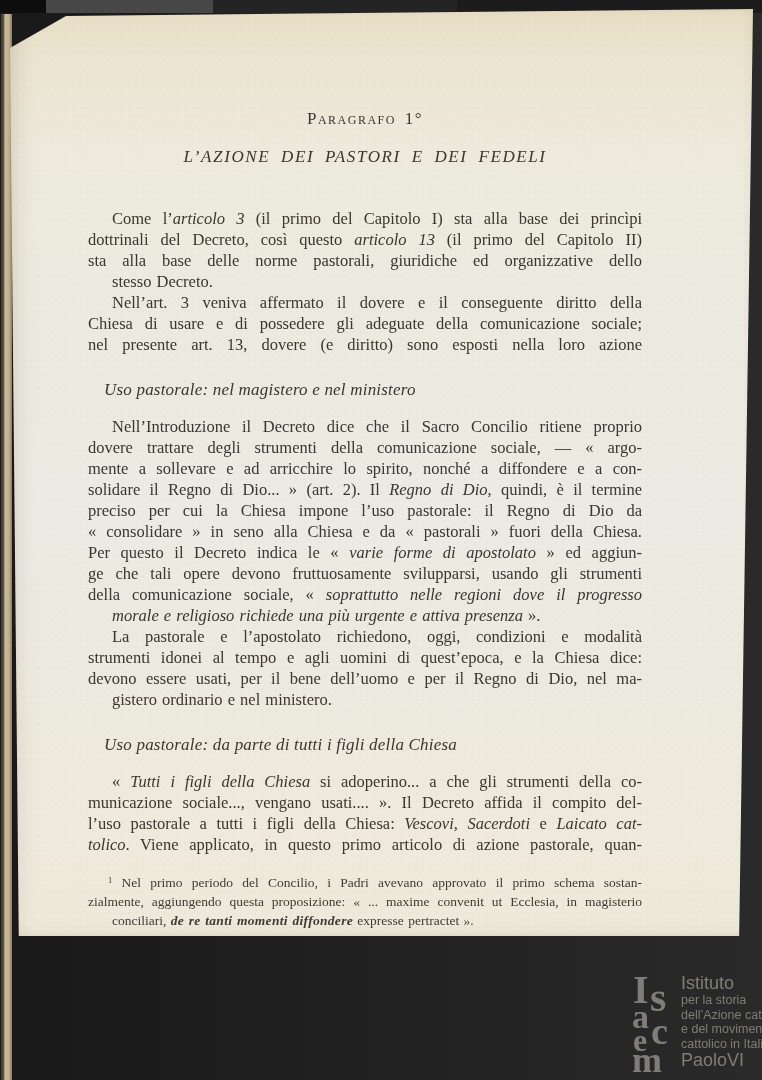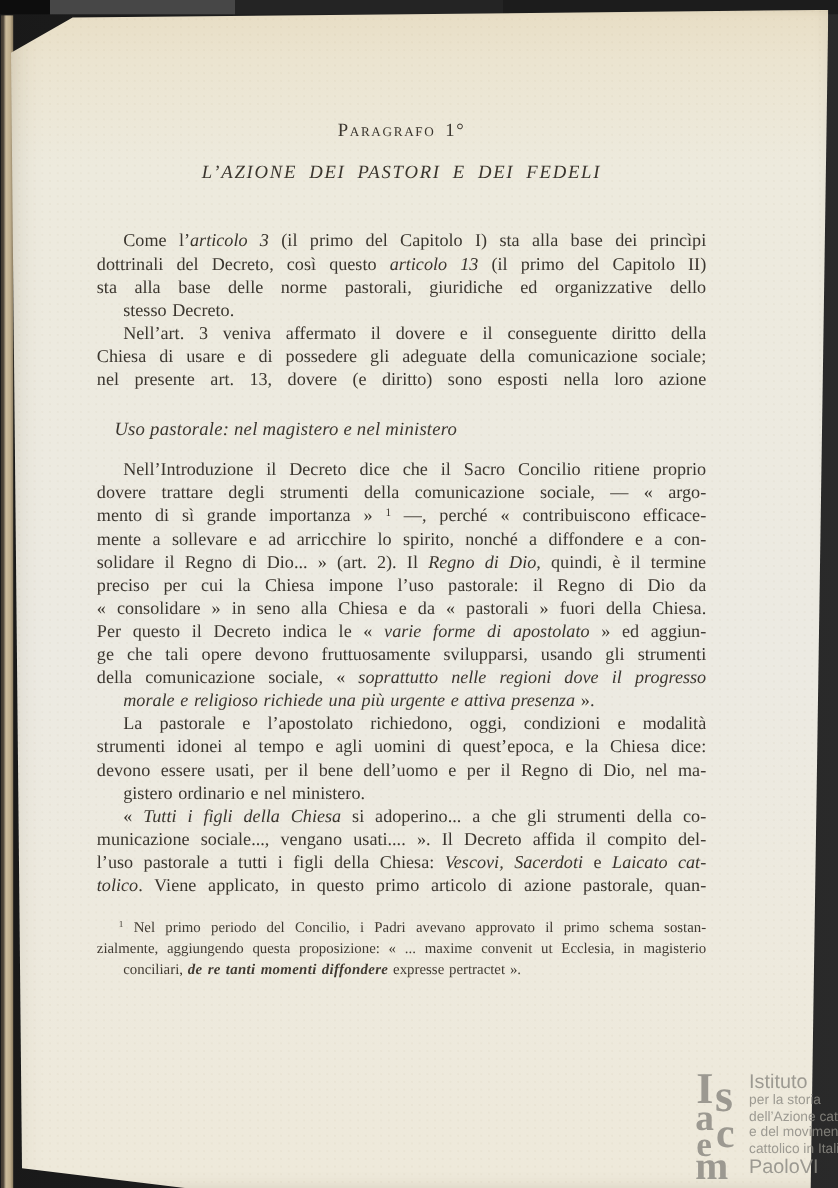--- a/index.html
+++ b/index.html
@@ -13,21 +13,21 @@
     position:absolute;left:0;top:0;width:762px;height:13px;
     background:linear-gradient(90deg,#0d0d0d 0 6%,#474747 6% 28%,#242424 28% 60%,#1c1c1c 60% 100%);
   }
   
   .gutter-strip{
     position:absolute;left:1px;top:14px;bottom:0;width:11px;
     background:linear-gradient(90deg,#4a4136 0 18%,#cdbd9d 40%,#bfae8d 75%,#8a7b60 100%);
   }
   
   .page{
-    position:absolute;left:0;top:0;width:762px;height:1080px;
+    position:absolute;left:0;top:0;width:762px;height:936px;
     clip-path:polygon(10px 48px,66px 16px,753px 9px,737px 1080px,168px 1080px,20px 1062px);
     background:
       radial-gradient(rgba(150,130,80,.05) 1px,transparent 1px),
       linear-gradient(180deg,#e7dcc2 0,#ebe4d0 55px,#edeadd 150px,#eceae2 55%,#eee9da 100%);
     background-size:7px 7px,auto;
     box-shadow:
       inset 22px 0 28px -16px rgba(95,75,45,.35),
       inset -12px 0 20px -12px rgba(70,60,35,.28),
       inset 0 10px 14px -8px rgba(120,95,55,.25);
     font-family: Liberation Serif, serif;
@@ -99,36 +99,36 @@
         </div>
         <div class="para">
           <div class="line first "><span>Nell’art. 3 veniva affermato il dovere e il conseguente diritto della</span></div>
           <div class="line "><span>Chiesa di usare e di possedere gli adeguate della comunicazione sociale;</span></div>
           <div class="line "><span>nel presente art. 13, dovere (e diritto) sono esposti nella loro azione</span></div>
         </div>
         <div class="heading">Uso pastorale: nel magistero e nel ministero</div>
         <div class="para">
           <div class="line first "><span>Nell’Introduzione il Decreto dice che il Sacro Concilio ritiene proprio</span></div>
           <div class="line "><span>dovere trattare degli strumenti della comunicazione sociale, — « argo-</span></div>
-          <div class="line "><span>mento di sì grande importanza » </span><span class="seg-sup">1</span><span> —, perché « contribuiscono efficace-</span></div>
           <div class="line "><span>mente a sollevare e ad arricchire lo spirito, nonché a diffondere e a con-</span></div>
           <div class="line "><span>solidare il Regno di Dio... » (art. 2). Il </span><span class="seg-i">Regno di Dio</span><span>, quindi, è il termine</span></div>
           <div class="line "><span>preciso per cui la Chiesa impone l’uso pastorale: il Regno di Dio da</span></div>
           <div class="line "><span>« consolidare » in seno alla Chiesa e da « pastorali » fuori della Chiesa.</span></div>
           <div class="line "><span>Per questo il Decreto indica le « </span><span class="seg-i">varie forme di apostolato</span><span> » ed aggiun-</span></div>
           <div class="line "><span>ge che tali opere devono fruttuosamente svilupparsi, usando gli strumenti</span></div>
           <div class="line "><span>della comunicazione sociale, « </span><span class="seg-i">soprattutto nelle regioni dove il progresso</span></div>
           <div class="line end"><span class="seg-i">morale e religioso richiede una più urgente e attiva presenza</span><span> ».</span></div>
         </div>
         <div class="para">
           <div class="line first "><span>La pastorale e l’apostolato richiedono, oggi, condizioni e modalità</span></div>
           <div class="line "><span>strumenti idonei al tempo e agli uomini di quest’epoca, e la Chiesa dice:</span></div>
           <div class="line "><span>devono essere usati, per il bene dell’uomo e per il Regno di Dio, nel ma-</span></div>
           <div class="line end"><span>gistero ordinario e nel ministero.</span></div>
         </div>
+        <div class="heading">Uso pastorale: da parte di tutti i figli della Chiesa</div>
         <div class="para">
           <div class="line first "><span>« </span><span class="seg-i">Tutti i figli della Chiesa</span><span> si adoperino... a che gli strumenti della co-</span></div>
           <div class="line "><span>municazione sociale..., vengano usati.... ». Il Decreto affida il compito del-</span></div>
           <div class="line "><span>l’uso pastorale a tutti i figli della Chiesa: </span><span class="seg-i">Vescovi, Sacerdoti</span><span> e </span><span class="seg-i">Laicato cat-</span></div>
           <div class="line "><span class="seg-i">tolico</span><span>. Viene applicato, in questo primo articolo di azione pastorale, quan-</span></div>
         </div>
         <div class="para footnote">
           <div class="line first "><span class="seg-sup">1</span><span> Nel primo periodo del Concilio, i Padri avevano approvato il primo schema sostan-</span></div>
           <div class="line "><span>zialmente, aggiungendo questa proposizione: « ... maxime convenit ut Ecclesia, in magisterio</span></div>
           <div class="line end"><span>conciliari, </span><span class="seg-bi">de re tanti momenti diffondere</span><span> expresse pertractet ».</span></div>

